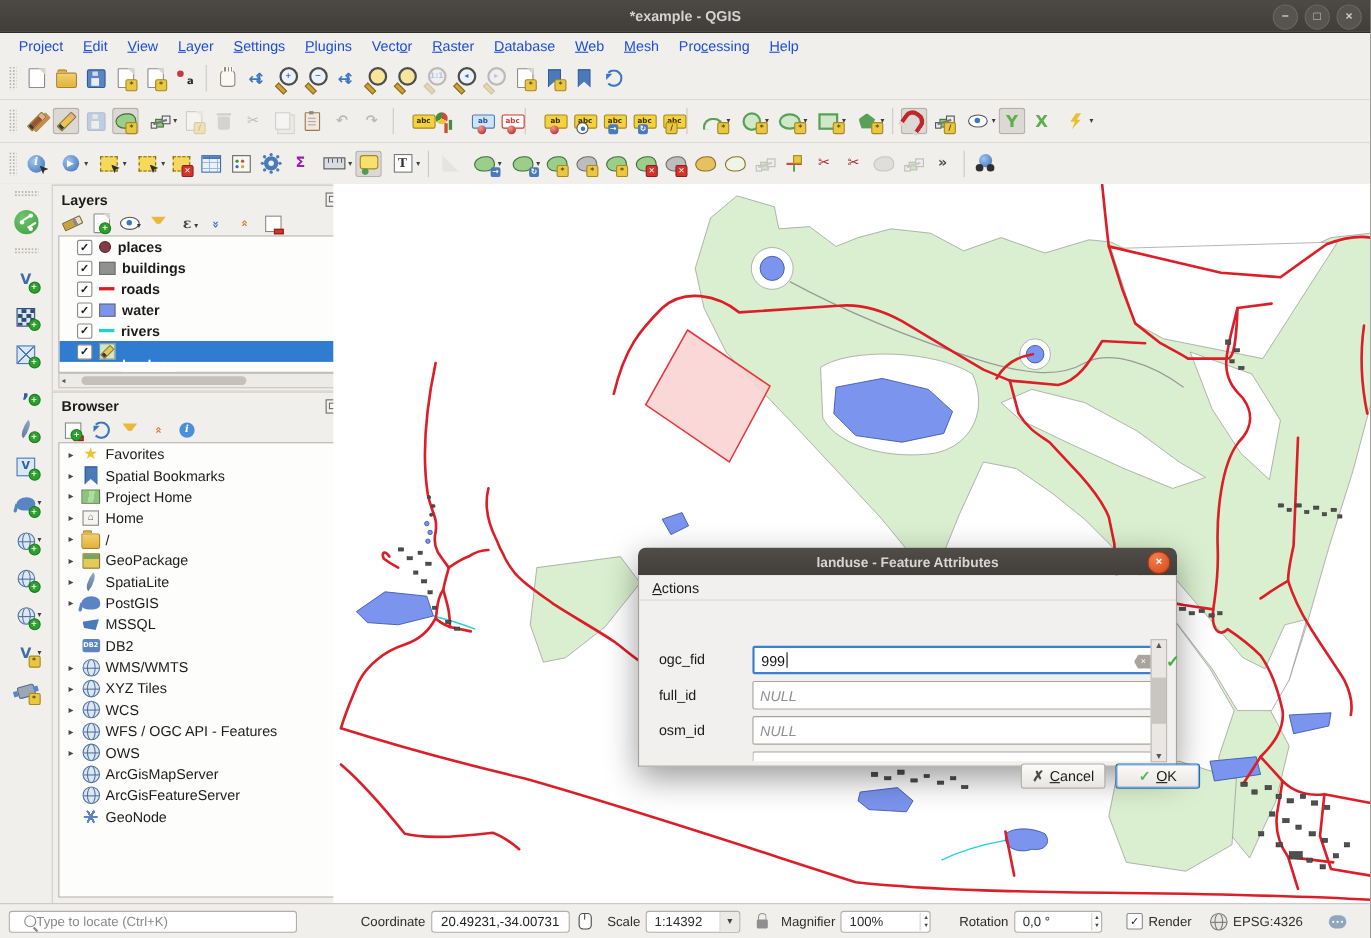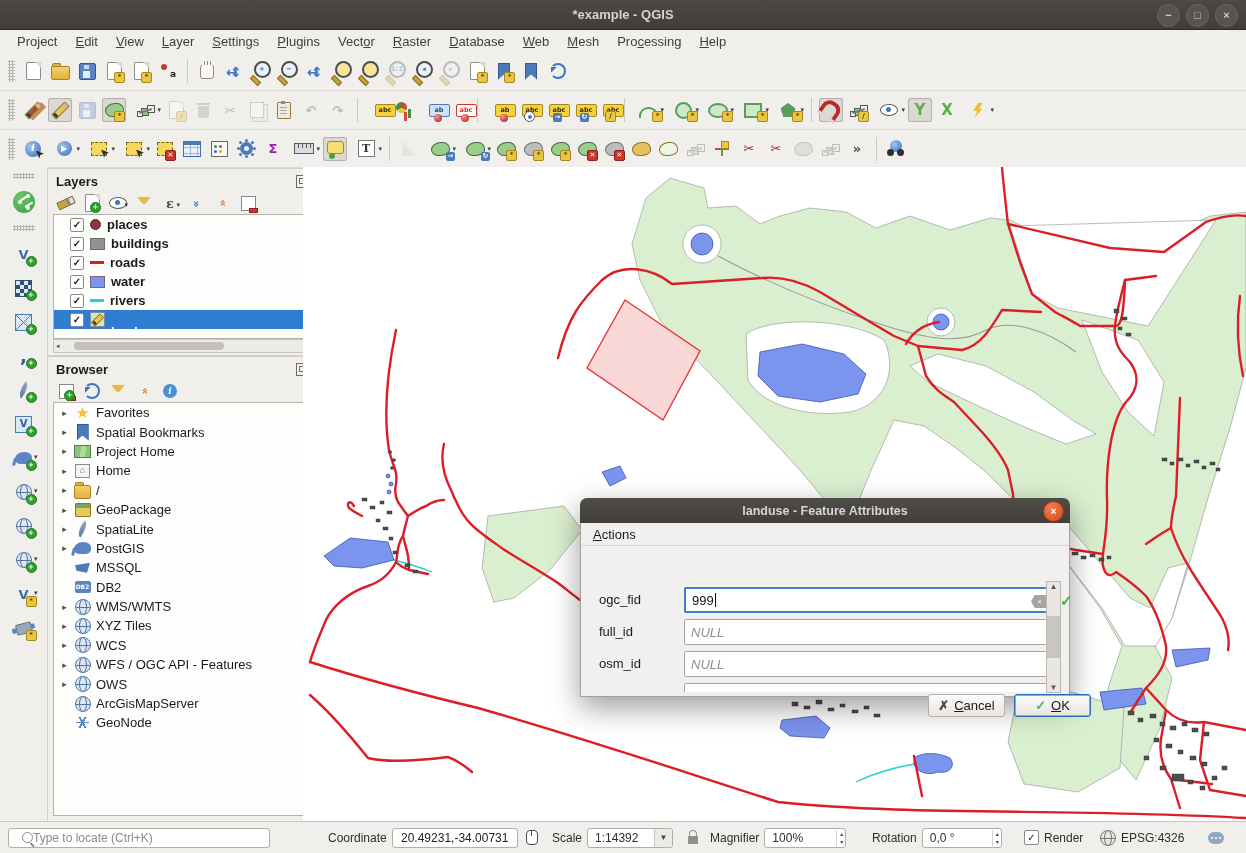--- a/index.html
+++ b/index.html
@@ -2,21 +2,21 @@
 <html><head>
 <meta charset="utf-8">
 <style>
   html,body{margin:0;padding:0;background:#2e2b29;}
   #app{position:relative;width:1246px;height:853px;background:#f1efec;font-family:"Liberation Sans",sans-serif;overflow:hidden;-webkit-user-select:none;user-select:none;}
   
   #titlebar{position:absolute;left:0;top:0;right:0;height:29px;background:linear-gradient(#4d4945,#403d3a);border-bottom:1px solid #2e2b29;display:flex;align-items:center;justify-content:center;color:#d5d2cf;font-weight:bold;font-size:13px;}
   .winbtns{position:absolute;right:8px;top:4px;display:flex;gap:6px;}
   .winbtn{width:21px;height:21px;border-radius:50%;background:#57534e;border:1px solid #6a6661;color:#cfccc8;display:flex;align-items:center;justify-content:center;font-size:11px;line-height:1;}
   
-  #menubar{position:absolute;left:0;top:30px;right:0;height:22px;background:#f1efec;display:flex;align-items:center;padding-left:8px;font-size:13px;color:#404040;}
+  #menubar{position:absolute;left:0;top:30px;right:0;height:22px;background:#f1efec;display:flex;align-items:center;padding-left:8px;font-size:13px;color:#1d4ed8;}
   .menu-item{padding:2px 9px;white-space:nowrap;}
   
   .tbrow{position:absolute;left:0;right:0;display:flex;align-items:center;gap:3px;padding-left:5px;background:#f1efec;border-bottom:1px solid #ddd9d5;}
   #tb1{top:52px;height:38px;} #tb2{top:91px;height:38px;} #tb3{top:130px;height:37px;}
   .tbh{width:7px;height:22px;background-image:radial-gradient(#b7b3ae 1px,transparent 1.1px);background-size:3px 3px;margin:0 3px;flex:0 0 auto;}
   .tbsep{width:1px;height:24px;background:#ccc8c4;margin:0 4px;flex:0 0 auto;}
   .ic{position:relative;width:24px;height:24px;display:flex;align-items:center;justify-content:center;border-radius:3px;flex:0 0 auto;}
   .ic.hasdd{width:32px;}
   .ic.on{background:#dcd8d3;box-shadow:inset 0 0 0 1px #b5b0ab;}
   .ic.off{opacity:.32;}
@@ -832,20 +832,27 @@
         <div class="brow">
           <span class="barrow"></span>
           <span class="bicon">
             <span class="k-globe"></span>
           </span>
           <span>ArcGisMapServer</span>
         </div>
         <div class="brow">
           <span class="barrow"></span>
           <span class="bicon">
+            <span class="k-globe"></span>
+          </span>
+          <span>ArcGisFeatureServer</span>
+        </div>
+        <div class="brow">
+          <span class="barrow"></span>
+          <span class="bicon">
             <span class="k-snow"></span>
           </span>
           <span>GeoNode</span>
         </div>
       </div>
   </div>
 
   <div id="canvas">
     <svg width="943" height="655" viewBox="-7 -1 943 655" preserveAspectRatio="none">
       <g fill="#daefcf" stroke="#8f8f8f" stroke-width="0.6">

